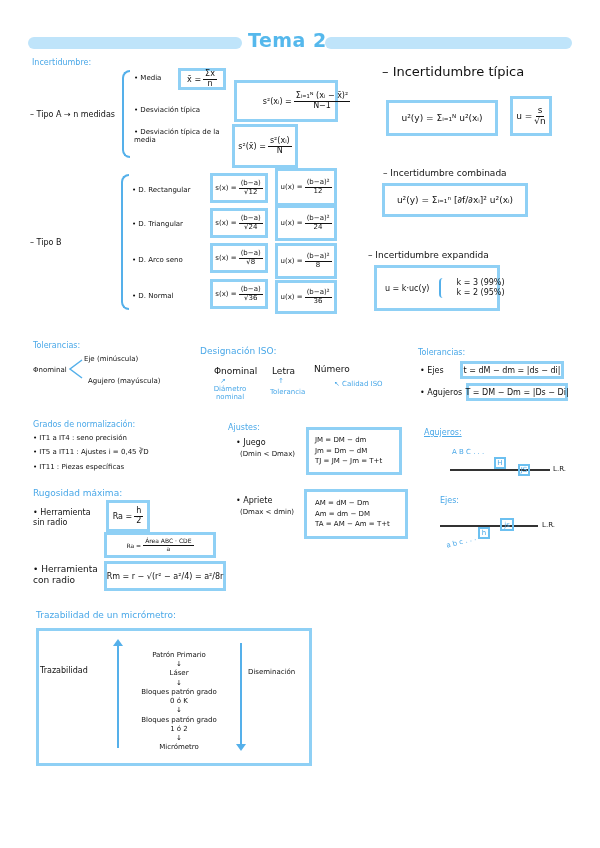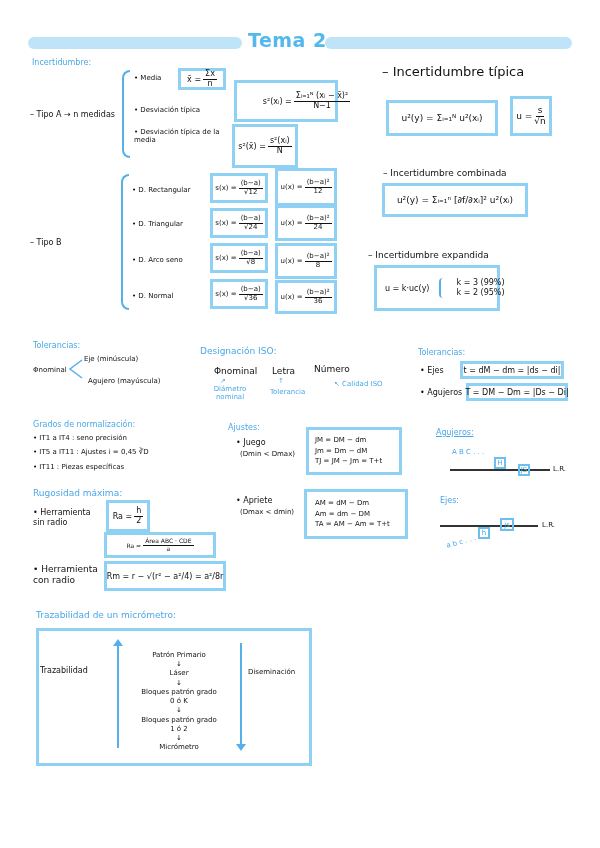--- a/index.html
+++ b/index.html
@@ -200,21 +200,21 @@
   <span>TJ = JM − Jm = T+t</span>
 </div>
 <div class="abs hw bullet" style="left:236px; top:496px;">Apriete</div>
 <div class="abs hw hw-sm" style="left:240px; top:508px;">(Dmax &lt; dmin)</div>
 <div class="box" style="left:304px; top:489px; width:104px; height:50px; flex-direction:column; align-items:flex-start; padding-left:8px; font-size:7px; line-height:1.5;">
   <span>AM = dM − Dm</span>
   <span>Am = dm − DM</span>
   <span>TA = AM − Am = T+t</span>
 </div>
 
-<div class="abs hw blue" style="left:436px; top:428px;text-decoration:underline;">Agujeros:</div>
+<div class="abs hw blue" style="left:424px; top:428px;text-decoration:underline;">Agujeros:</div>
 <div class="abs hw hw-sm blue" style="left:452px; top:448px;">A B C . . .</div>
 <div class="hline" style="left:450px; top:469px; width:100px;"></div>
 <div class="mini-box" style="left:494px; top:457px; width:12px; height:12px;">H</div>
 <div class="mini-box" style="left:518px; top:464px; width:12px; height:12px;">JS</div>
 <div class="abs hw hw-sm" style="left:553px; top:465px;">L.R.</div>
 
 <div class="abs hw blue" style="left:440px; top:496px;">Ejes:</div>
 <div class="hline" style="left:440px; top:525px; width:98px;"></div>
 <div class="mini-box" style="left:478px; top:527px; width:12px; height:12px;">h</div>
 <div class="mini-box" style="left:500px; top:518px; width:14px; height:13px;">js</div>

